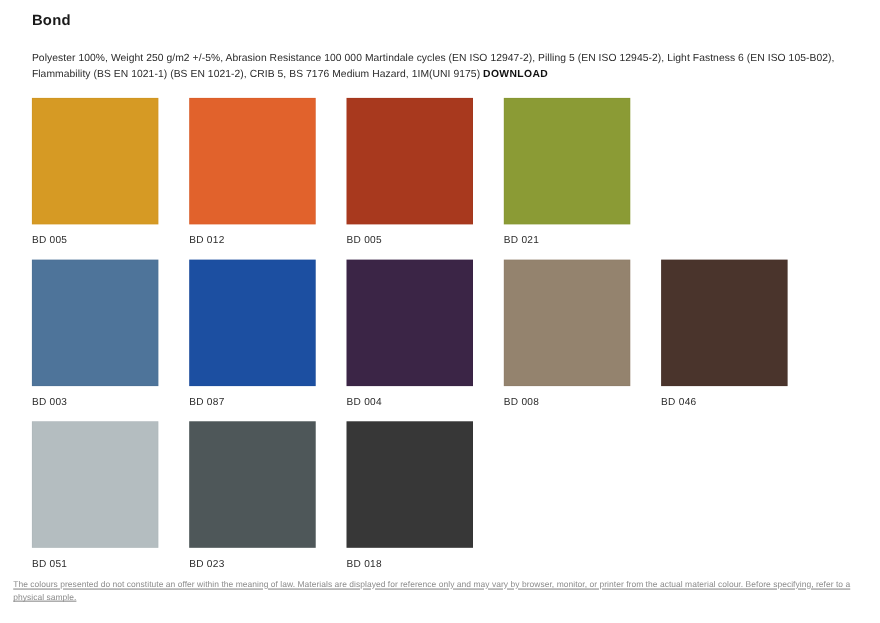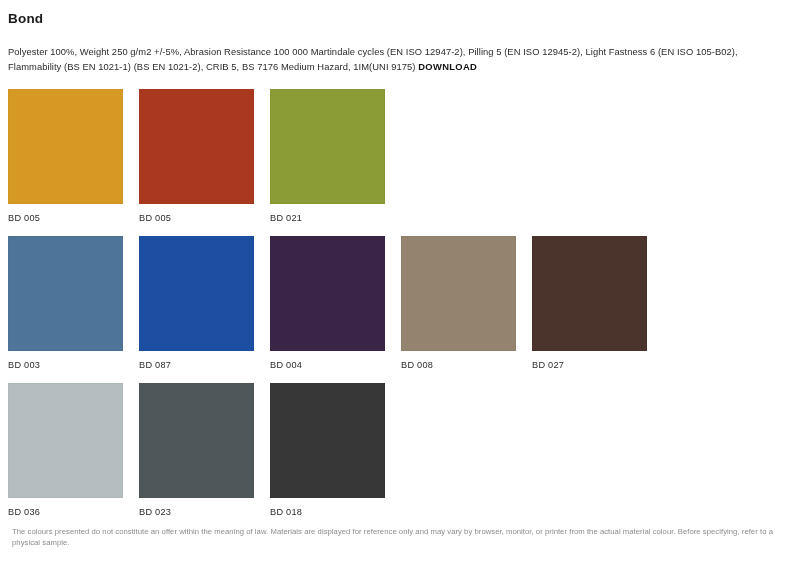--- a/index.html
+++ b/index.html
@@ -13,21 +13,21 @@
     font-family: "Liberation Sans", sans-serif;
     color: #231f20;
     overflow: hidden;
     position: relative;
   }
   .page {
     position: relative;
     width: 800px;
     height: 566px;
     box-sizing: border-box;
-    padding: 0 8px;
+    padding: 0 29px;
   }
   .product-title {
     font-size: 13.5px;
     font-weight: bold;
     letter-spacing: 0.2px;
     color: #1a1a1a;
     margin: 0;
     padding-top: 11px;
     line-height: 16px;
   }
@@ -45,21 +45,21 @@
     letter-spacing: 0.35px;
     text-decoration: none;
     cursor: pointer;
     text-align: right;
   }
   .swatch-grid {
     margin-top: 15px;
   }
   .swatch-row {
     display: flex;
-    gap: 16px;
+    gap: 28px;
     margin-bottom: 12px;
   }
   .swatch-cell {
     width: 115px;
     flex: 0 0 115px;
   }
   .swatch-chip {
     width: 115px;
     height: 115px;
     display: block;
@@ -76,38 +76,43 @@
   .disclaimer {
     position: absolute;
     left: 12px;
     right: 12px;
     top: 518px;
     font-size: 7.7px;
     line-height: 11.6px;
     color: #8c8c8c;
     letter-spacing: 0.04px;
     max-width: 770px;
+    text-decoration: underline;
   }
 </style>
 </head>
 <body>
 
 <div class="page">
 
   <h1 class="product-title">Bond</h1>
 
   <p class="spec-block">
     <span>Polyester 100%, Weight 250 g/m2 +/-5%, Abrasion Resistance 100 000 Martindale cycles  (EN ISO 12947-2), Pilling  5 (EN ISO 12945-2), Light Fastness 6 (EN ISO 105-B02), Flammability  (BS EN 1021-1) (BS EN 1021-2), CRIB 5, BS 7176 Medium Hazard, 1IM(UNI 9175) </span><a class="download-link" href="#">DOWNLOAD</a>
   </p>
 
   <div class="swatch-grid">
       <div class="swatch-row">
         <div class="swatch-cell">
           <span class="swatch-chip" style="background-color: rgb(214, 154, 36);"></span>
           <span class="swatch-label">BD 005</span>
+        </div>
+        <div class="swatch-cell">
+          <span class="swatch-chip" style="background-color: rgb(225, 98, 44);"></span>
+          <span class="swatch-label">BD 012</span>
         </div>
         <div class="swatch-cell">
           <span class="swatch-chip" style="background-color: rgb(168, 57, 30);"></span>
           <span class="swatch-label">BD 005</span>
         </div>
         <div class="swatch-cell">
           <span class="swatch-chip" style="background-color: rgb(139, 155, 53);"></span>
           <span class="swatch-label">BD 021</span>
         </div>
       </div>
@@ -123,27 +128,27 @@
         <div class="swatch-cell">
           <span class="swatch-chip" style="background-color: rgb(59, 37, 70);"></span>
           <span class="swatch-label">BD 004</span>
         </div>
         <div class="swatch-cell">
           <span class="swatch-chip" style="background-color: rgb(148, 131, 110);"></span>
           <span class="swatch-label">BD 008</span>
         </div>
         <div class="swatch-cell">
           <span class="swatch-chip" style="background-color: rgb(74, 52, 44);"></span>
-          <span class="swatch-label">BD 027</span>
+          <span class="swatch-label">BD 046</span>
         </div>
       </div>
       <div class="swatch-row">
         <div class="swatch-cell">
           <span class="swatch-chip" style="background-color: rgb(180, 189, 192);"></span>
-          <span class="swatch-label">BD 036</span>
+          <span class="swatch-label">BD 051</span>
         </div>
         <div class="swatch-cell">
           <span class="swatch-chip" style="background-color: rgb(78, 87, 89);"></span>
           <span class="swatch-label">BD 023</span>
         </div>
         <div class="swatch-cell">
           <span class="swatch-chip" style="background-color: rgb(55, 55, 55);"></span>
           <span class="swatch-label">BD 018</span>
         </div>
       </div>

